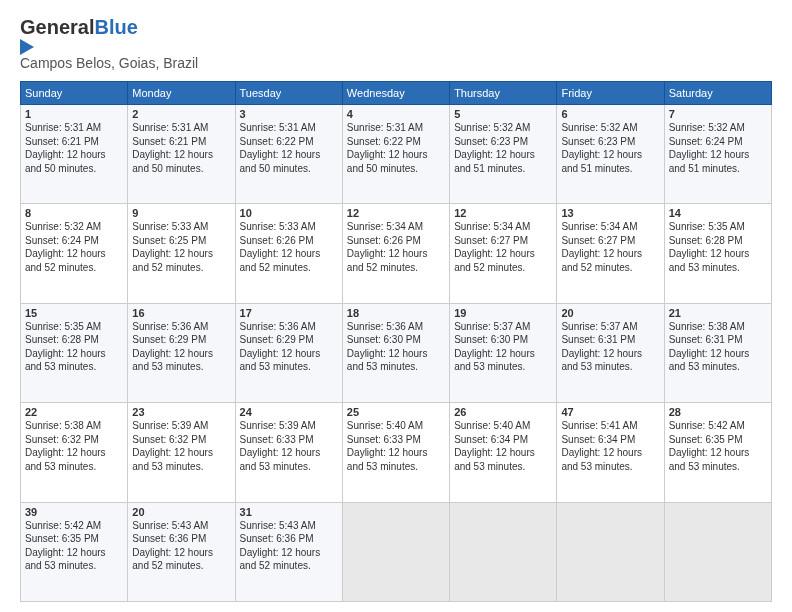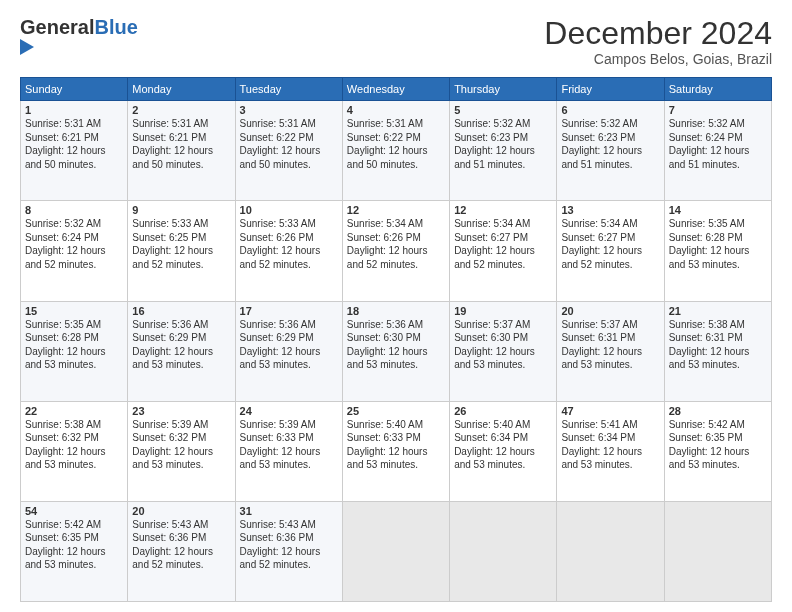--- a/index.html
+++ b/index.html
@@ -15,20 +15,21 @@
       height: 612px;
       padding: 16px 20px 10px 20px;
       display: flex;
       flex-direction: column;
     }
     .header {
       display: flex;
       justify-content: space-between;
       align-items: flex-start;
       margin-bottom: 10px;
+      flex-direction: column;
     }
     .title-area {
       text-align: right;
     }
     .month-title {
       font-size: 32px;
       font-weight: normal;
       color: #333;
       line-height: 1.1;
     }
@@ -110,21 +111,20 @@
     <div class="logo-full">
       <div class="logo-line1">
         General<span>Blue</span>
       </div>
       <div class="logo-line2">
         <span class="arrow-icon"></span>
       </div>
     </div>
 
     <div class="title-area">
-      <div class="month-title">December 2024</div>
       <div class="subtitle">Campos Belos, Goias, Brazil</div>
     </div>
   </div>
 
   <table class="calendar-table">
     <thead>
       <tr>
         <th>Sunday</th>
         <th>Monday</th>
         <th>Tuesday</th>
@@ -250,21 +250,21 @@
             <span class="day-num">47</span>
             <div class="day-info">Sunrise: 5:41 AM<br>Sunset: 6:34 PM<br>Daylight: 12 hours<br>and 53 minutes.</div>
           </td>
           <td>
             <span class="day-num">28</span>
             <div class="day-info">Sunrise: 5:42 AM<br>Sunset: 6:35 PM<br>Daylight: 12 hours<br>and 53 minutes.</div>
           </td>
         </tr>
         <tr>
           <td>
-            <span class="day-num">54</span>
+            <span class="day-num">39</span>
             <div class="day-info">Sunrise: 5:42 AM<br>Sunset: 6:35 PM<br>Daylight: 12 hours<br>and 53 minutes.</div>
           </td>
           <td>
             <span class="day-num">20</span>
             <div class="day-info">Sunrise: 5:43 AM<br>Sunset: 6:36 PM<br>Daylight: 12 hours<br>and 52 minutes.</div>
           </td>
           <td>
             <span class="day-num">31</span>
             <div class="day-info">Sunrise: 5:43 AM<br>Sunset: 6:36 PM<br>Daylight: 12 hours<br>and 52 minutes.</div>
           </td>

